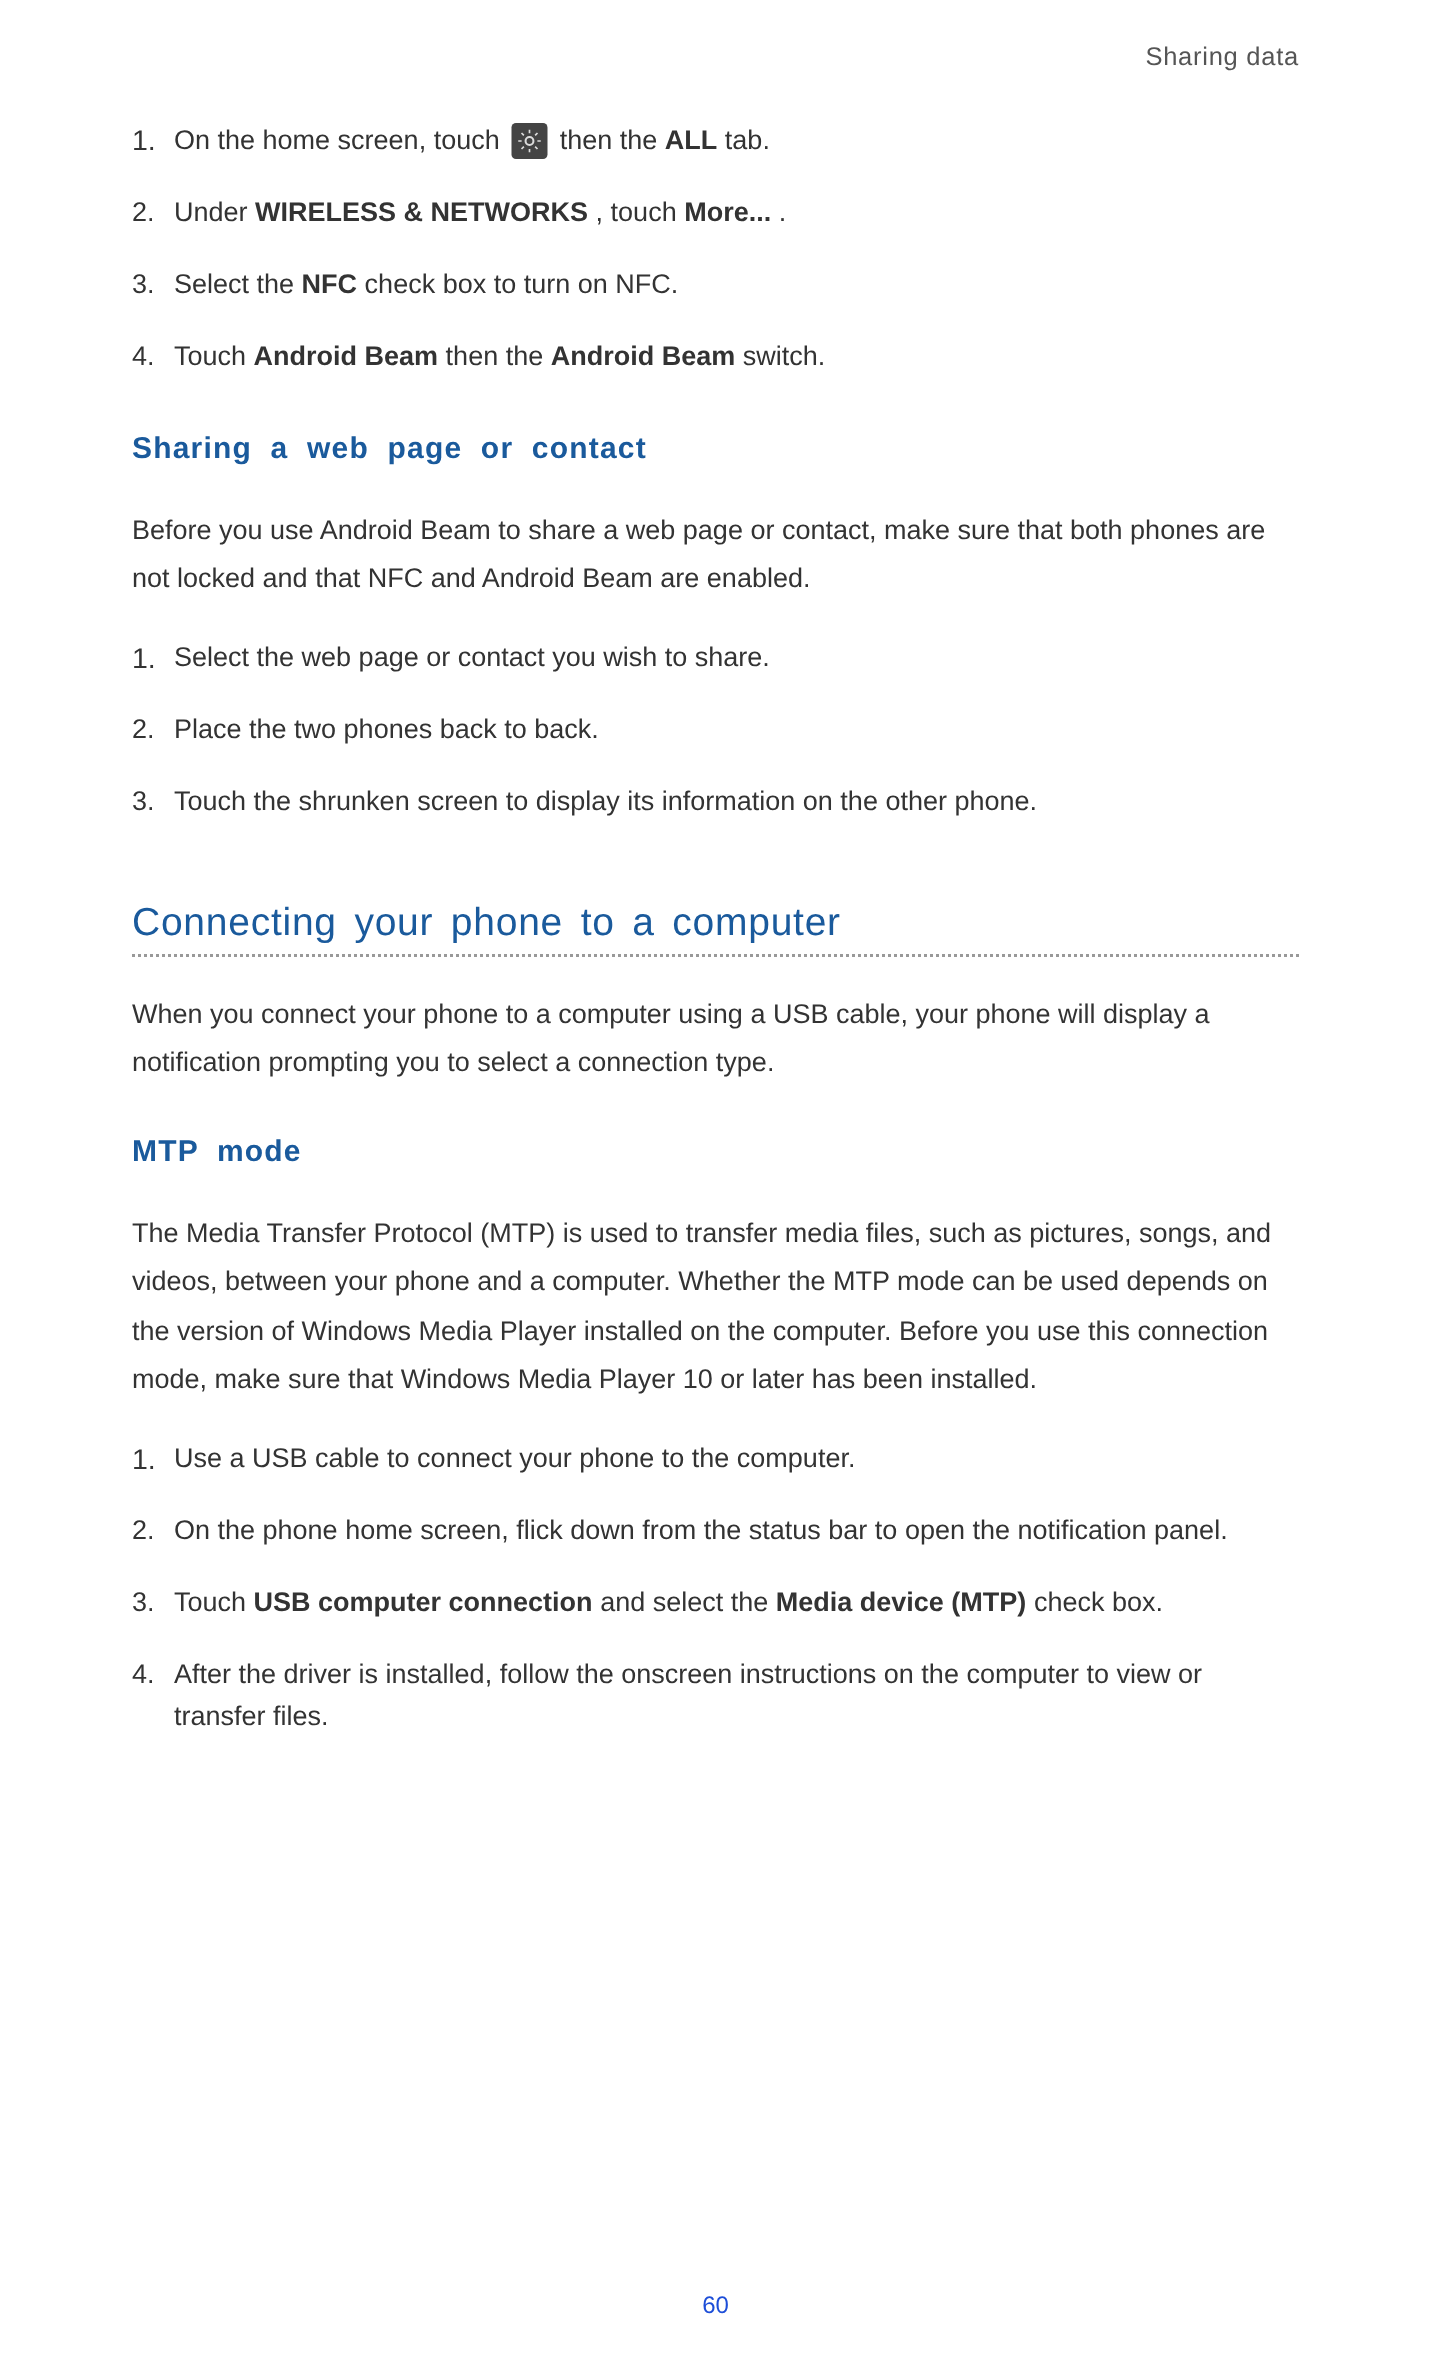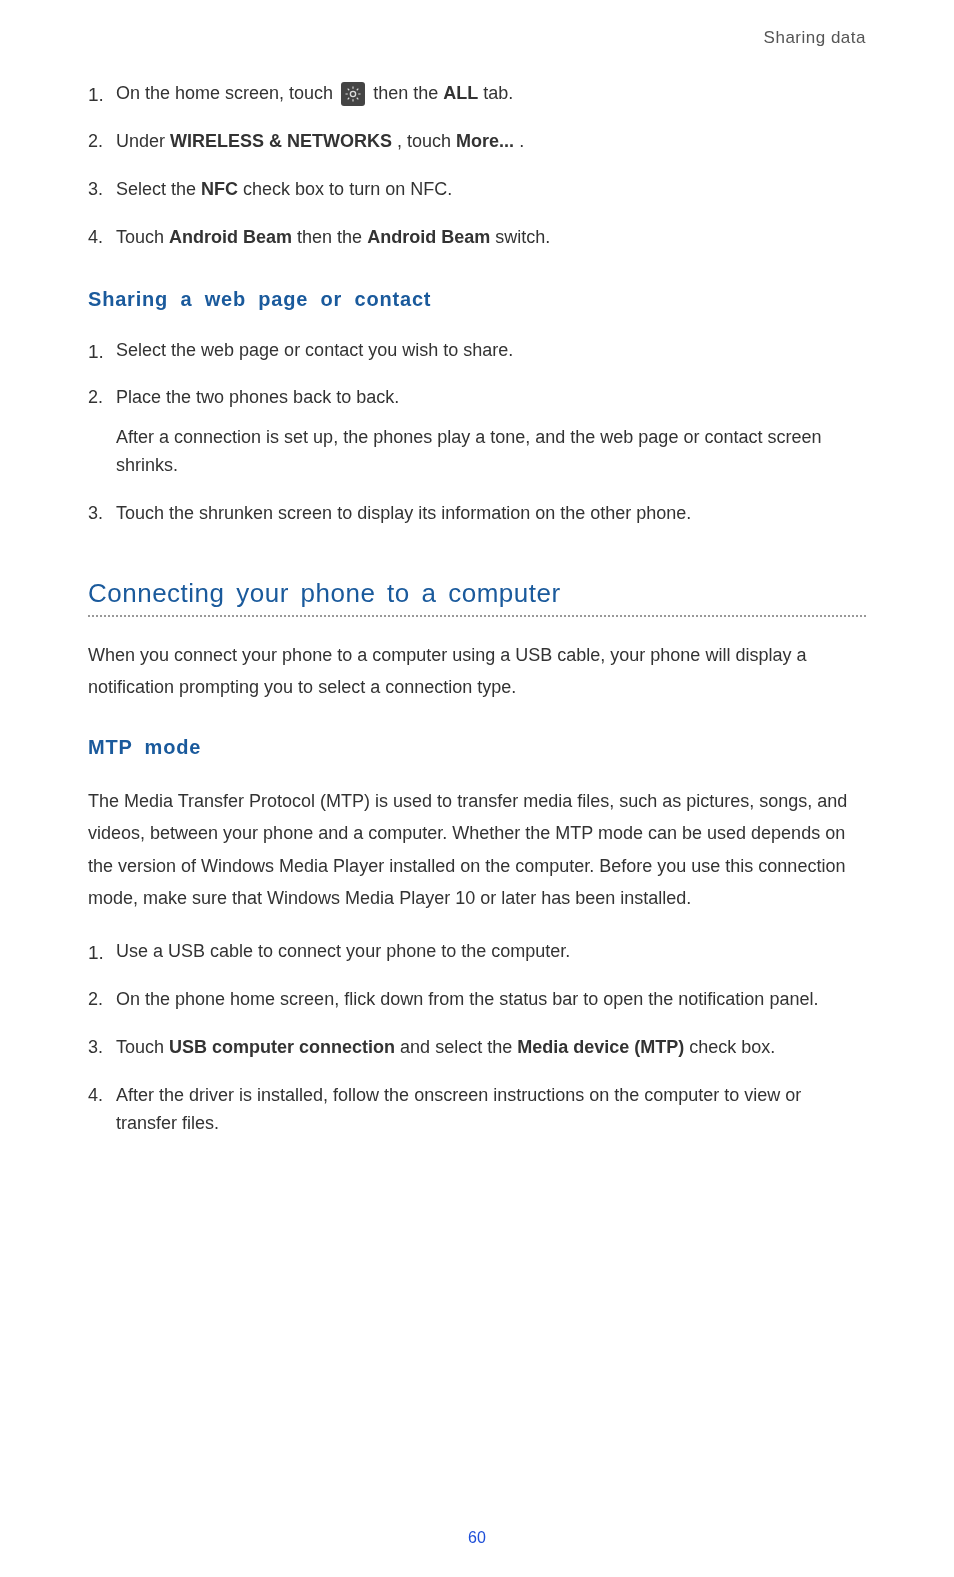--- a/index.html
+++ b/index.html
@@ -147,25 +147,25 @@
       <span class="bold">Android Beam</span>
       <span> then the </span>
       <span class="bold">Android Beam</span>
       <span> switch.</span>
     </li>
   </ol>
 </div>
 
 <div class="section-block">
   <h3 class="subheading">Sharing a web page or contact</h3>
+  <p class="body-text">Before you use Android Beam to share a web page or contact, make sure that both phones are not locked and that NFC and Android Beam are enabled.</p>
   <ol class="numbered-list">
     <li>Select the web page or contact you wish to share.</li>
     <li>
       <span>Place the two phones back to back.</span>
-      <div class="sub-text">After a connection is set up, the phones play a tone, and the web page or contact screen shrinks.</div>
     </li>
     <li>Touch the shrunken screen to display its information on the other phone.</li>
   </ol>
 </div>
 
 <h2 class="main-heading">Connecting your phone to a computer</h2>
 <hr class="dotted-rule">
 <p class="body-text">When you connect your phone to a computer using a USB cable, your phone will display a notification prompting you to select a connection type.</p>
 
 <div class="section-block" style="margin-top:32px;">

